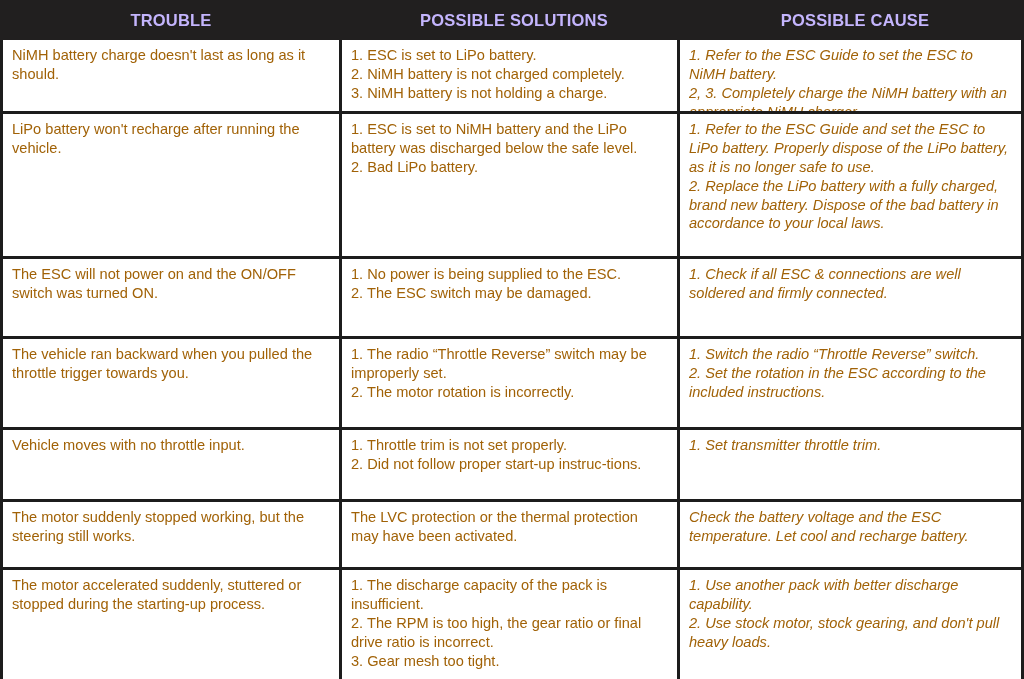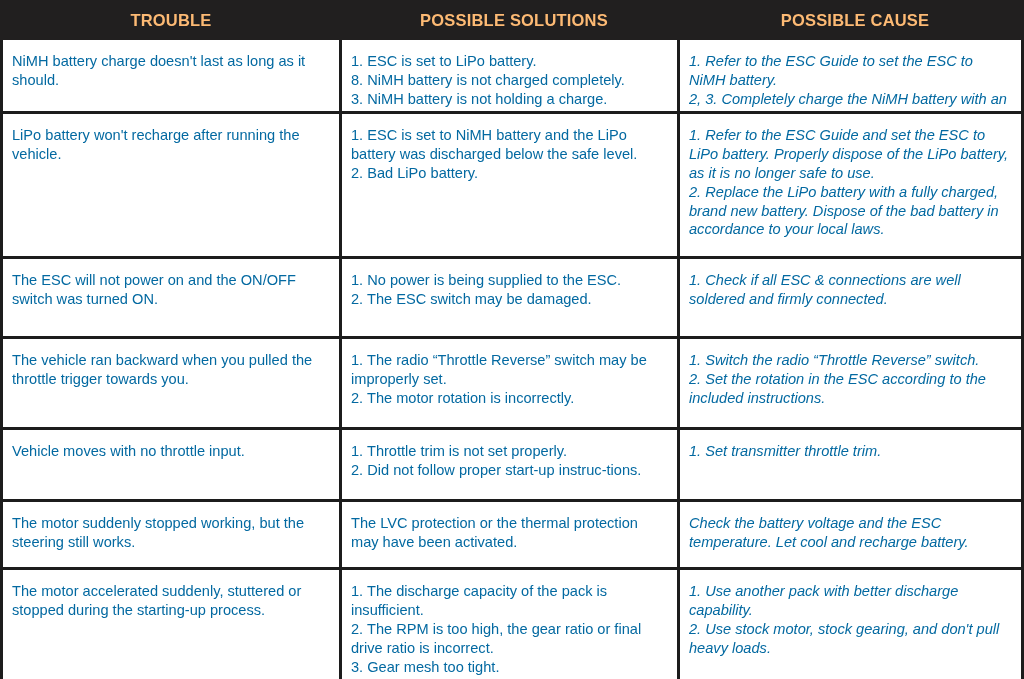--- a/index.html
+++ b/index.html
@@ -30,21 +30,21 @@
     width: 1024px;
     height: 40px;
     background: #211f1f;
     align-items: center;
   }
   .header-cell {
     display: flex;
     align-items: center;
     justify-content: center;
     height: 40px;
-    color: #fdba74;
+    color: #c4b5fd;
     font-weight: bold;
     font-size: 16.5px;
     letter-spacing: 0.2px;
     text-transform: uppercase;
     white-space: nowrap;
   }
   .col1 { width: 342px; }
   .col2 { width: 338px; }
   .col3 { width: 344px; }
 
@@ -58,24 +58,24 @@
 
   .row {
     display: flex;
     width: 1018px;
     border-bottom: 3px solid #1c1c1c;
     background: #ffffff;
   }
   .row:last-child { border-bottom: none; }
 
   .cell {
-    padding: 12px 9px 7px 9px;
+    padding: 6px 9px 7px 9px;
     font-size: 14.6px;
     line-height: 1.295;
-    color: #0369a1;
+    color: #a16207;
     overflow: hidden;
   }
   .cell.c1 { width: 339px; border-right: 3px solid #1c1c1c; }
   .cell.c2 { width: 338px; border-right: 3px solid #1c1c1c; }
   .cell.c3 { width: 338px; font-style: italic; }
 
   .cell p {
     margin: 0;
   }
   .cell p + p { margin-top: 0px; }
@@ -91,21 +91,21 @@
     <div class="header-cell col2">POSSIBLE CAUSE</div>
   </div>
 
   <div class="table-body" id="table-body">
       <div class="row" style="height: 74px;">
         <div class="cell c1">
           <p>NiMH battery charge doesn't last as long as it should.</p>
         </div>
         <div class="cell c2">
           <p>1. ESC is set to LiPo battery.</p>
-          <p>8. NiMH battery is not charged completely.</p>
+          <p>2. NiMH battery is not charged completely.</p>
           <p>3. NiMH battery is not holding a charge.</p>
         </div>
         <div class="cell c3">
           <p>1. Refer to the ESC Guide to set the ESC to NiMH battery.</p>
           <p>2, 3. Completely charge the NiMH battery with an appropriate NiMH charger.</p>
         </div>
       </div>
       <div class="row" style="height: 145px;">
         <div class="cell c1">
           <p>LiPo battery won't recharge after running the vehicle.</p>

